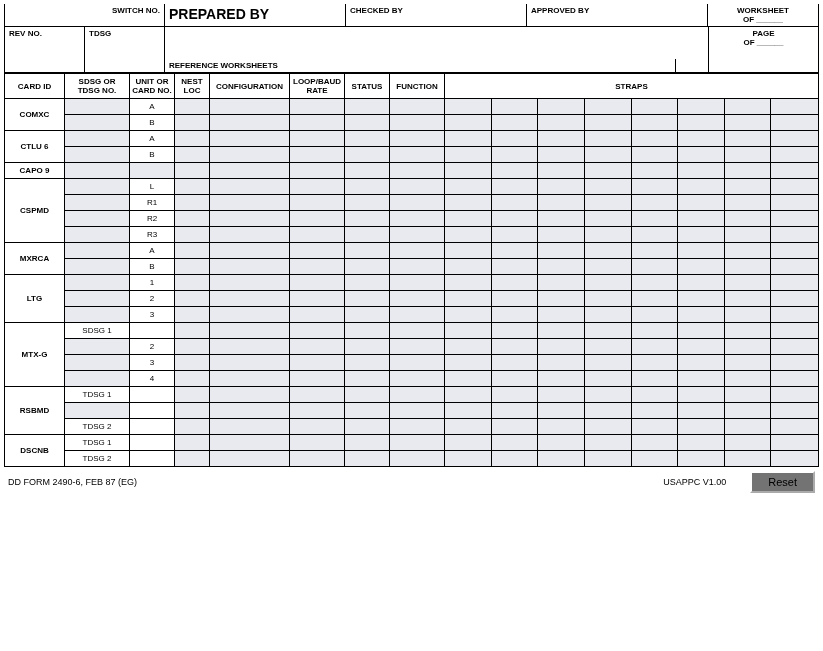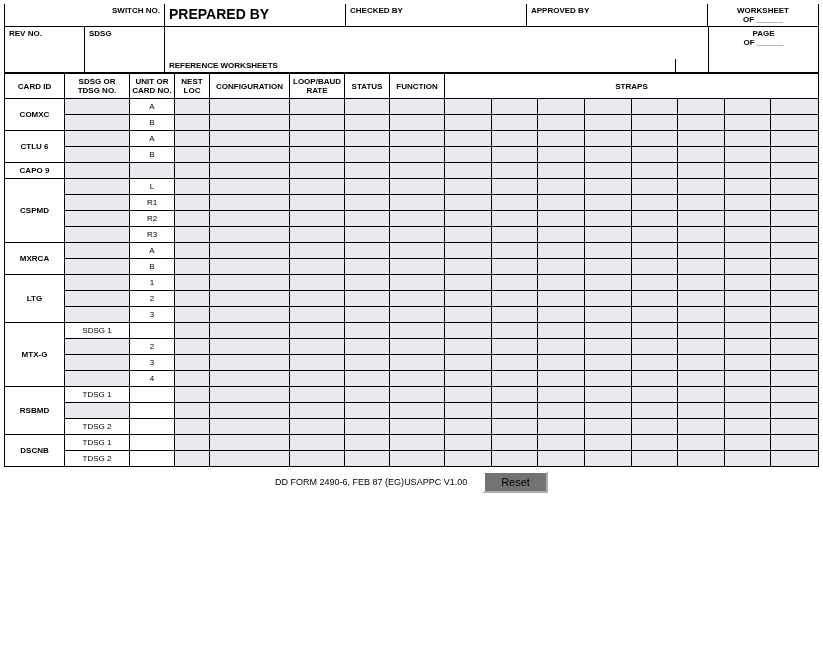--- a/index.html
+++ b/index.html
@@ -48,21 +48,21 @@
     .col-config { width: 80px; margin-left: 24px; }
     .col-loop { width: 55px; }
     .col-status { width: 45px; }
     .col-function { width: 55px; }
     
     .data-cell { height: 16px; background: #e8eaf0; }
     .label-cell { height: 16px; font-size: 8px; text-align: center; vertical-align: middle; padding: 1px; font-weight: bold; }
     .sublabel-cell { height: 16px; font-size: 8px; text-align: center; vertical-align: middle; padding: 1px; }
     .blue-cell { background: #e8eaf0; }
     
-    .footer-row { display: flex; justify-content: center; align-items: center; padding: 2px 4px; margin-top: 2px; }
+    .footer-row { display: flex; justify-content: space-between; align-items: center; padding: 2px 4px; margin-top: 2px; }
     .reset-btn { 
       background: #737373; 
       border: 2px outset #fff; 
       padding: 3px 16px; 
       font-size: 11px; 
       cursor: pointer;
       font-weight: normal;
     }
     
     .worksheet-upper { border-bottom: 1px solid #000; }
@@ -76,21 +76,21 @@
   <div class="second-row">
     <div class="switch-no">SWITCH NO.</div>
     <div class="prepared-by">PREPARED BY</div>
     <div class="checked-by">CHECKED BY</div>
     <div class="approved-by">APPROVED BY</div>
     <div class="worksheet-of">WORKSHEET<br>OF ______</div>
   </div>
 
   <div class="third-row">
     <div class="rev-no">REV NO.</div>
-    <div class="date">SDSG</div>
+    <div class="date">TDSG</div>
     <div class="ref-worksheets">REFERENCE WORKSHEETS</div>
     <div class="page-of">PAGE<br>OF ______</div>
   </div>
 
   <table class="main-table">
     <thead>
       <tr class="header-row">
         <th class="col-card-id">CARD ID</th>
         <th class="col-sdsg">SDSG OR<br>TDSG NO.</th>
         <th class="col-unit">UNIT OR<br>CARD NO.</th>
@@ -515,19 +515,19 @@
         <td class="data-cell blue-cell"></td>
         <td class="data-cell blue-cell"></td>
         <td class="data-cell blue-cell"></td>
         <td class="data-cell blue-cell"></td>
       </tr>
       </tbody>
   </table>
 
   <div class="footer-row">
     <div>DD FORM 2490-6, FEB 87 (EG)</div>
-    <div style="display:flex; align-items:center; gap:16px;">
+    <div style="display:flex; align-items:center; gap:24px;">
       <span>USAPPC V1.00</span>
       <button class="reset-btn">Reset</button>
     </div>
   </div>
 
 </div>
 
 </body></html>

